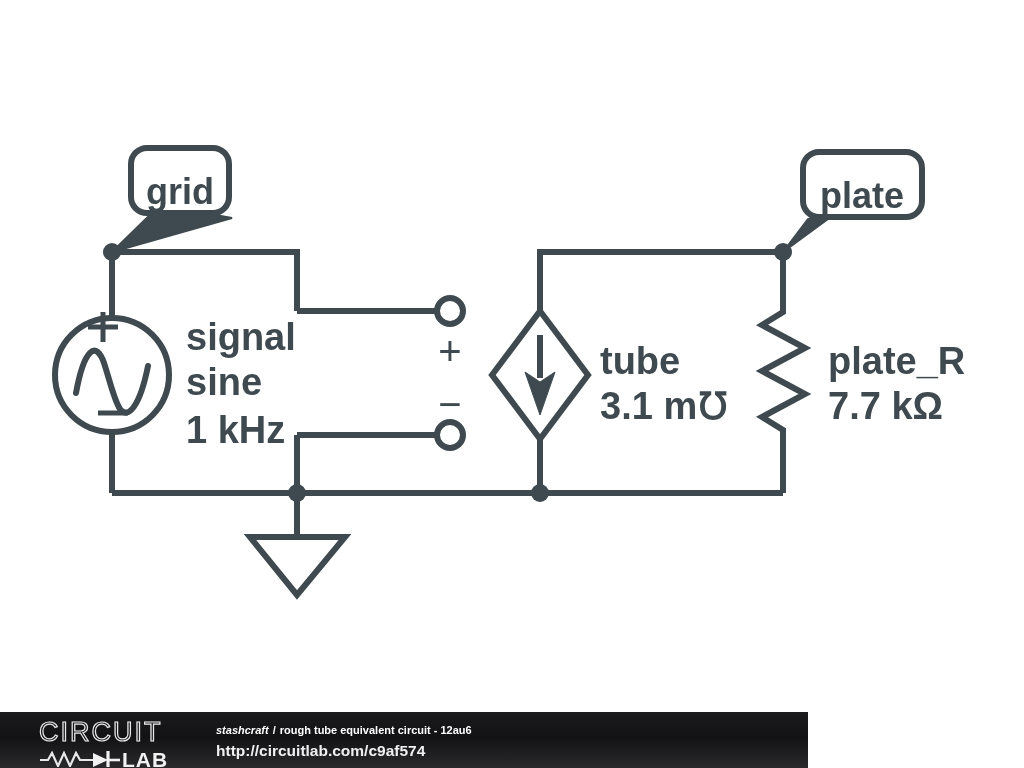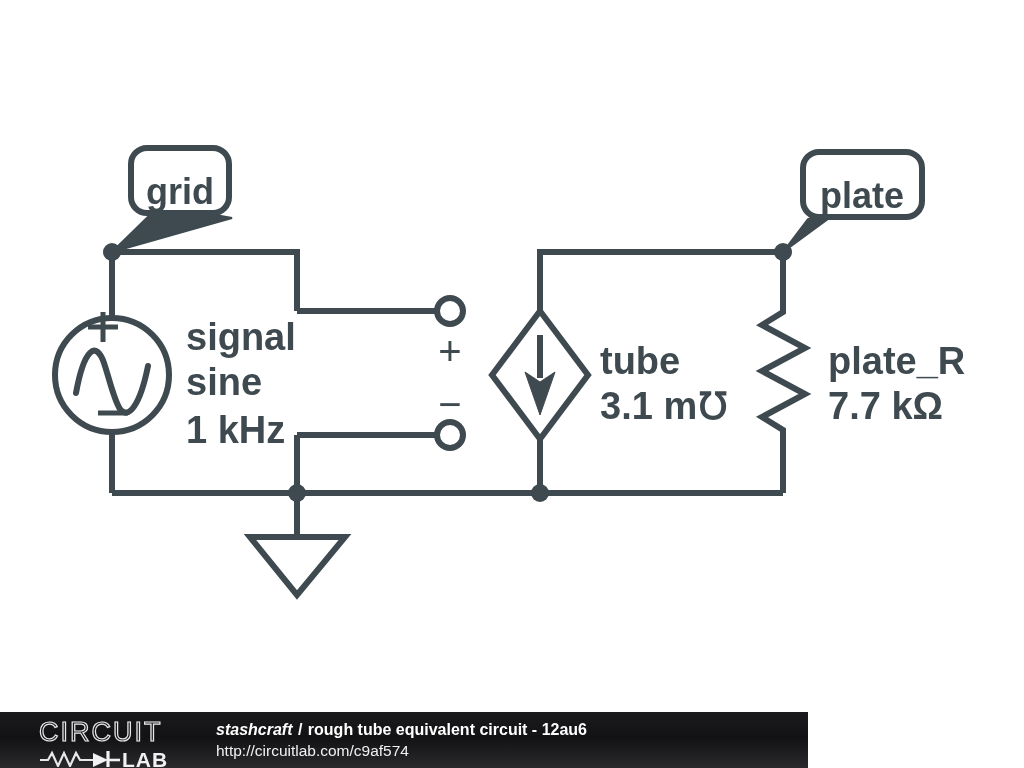--- a/index.html
+++ b/index.html
@@ -78,37 +78,37 @@
     letter-spacing: 1px;
     fill: #f2f2f2;
   }
   #footer-text {
     position: absolute;
     left: 216px;
     top: 8px;
     color: #ffffff;
   }
   #footer-line1 {
-    font-size: 16px;
+    font-size: 11px;
     font-weight: bold;
     line-height: 20px;
     white-space: nowrap;
   }
   #footer-line1 .owner {
     font-style: italic;
     font-weight: bold;
   }
   #footer-line1 .sep {
     font-weight: bold;
     padding: 0 1px;
   }
   #footer-line2 {
     font-size: 15.5px;
     line-height: 21px;
-    font-weight: normal;
+    font-weight: bold;
     color: #f0f0f0;
     white-space: nowrap;
   }
 </style>
 </head>
 <body>
 
 <div id="app">
 
   <div id="schematic-area">

